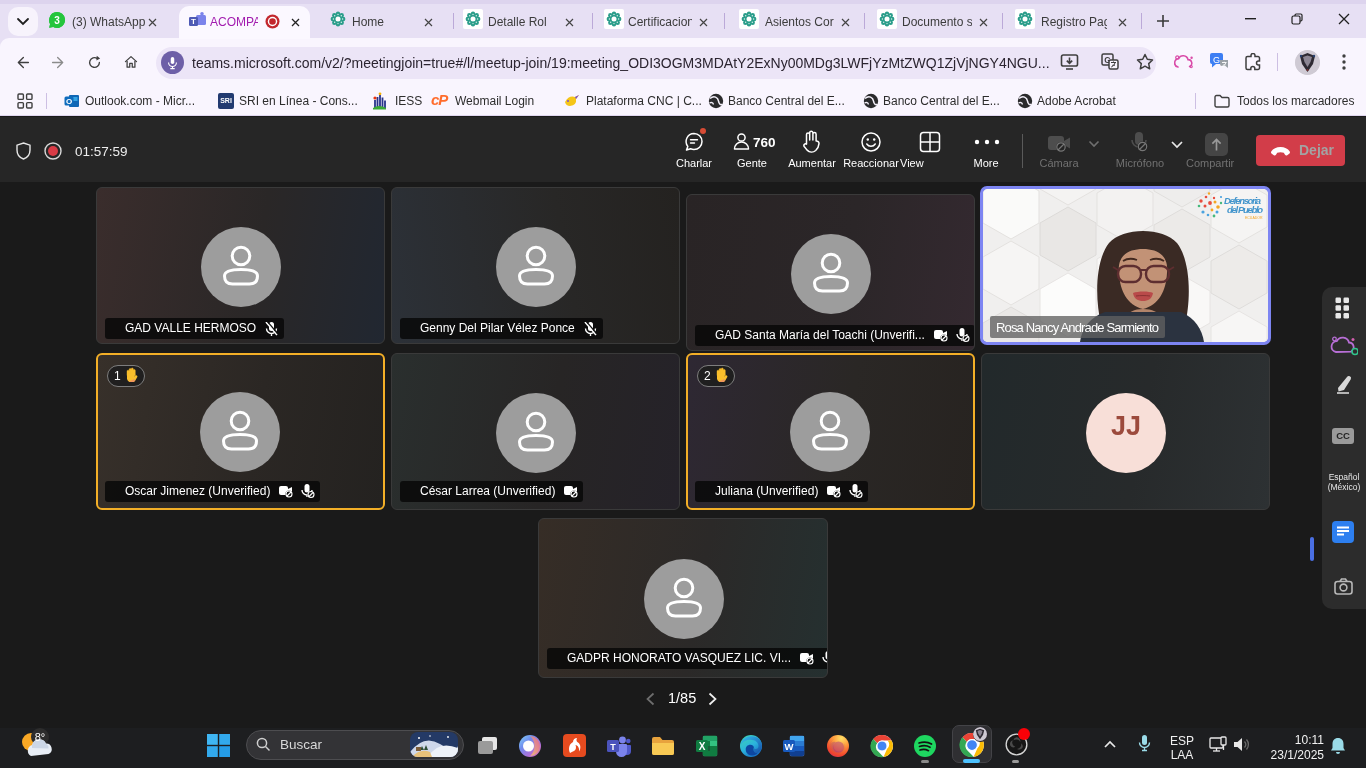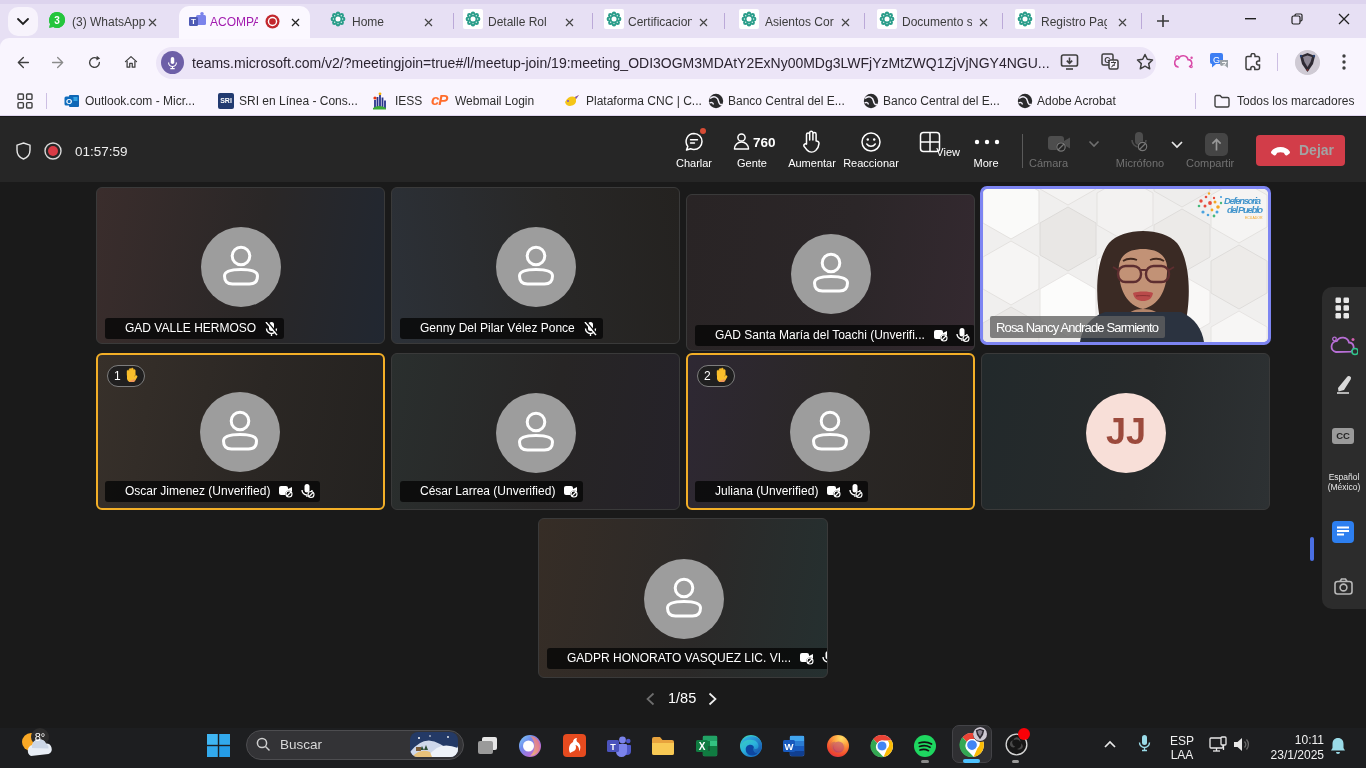--- a/index.html
+++ b/index.html
@@ -362,42 +362,42 @@
       <circle cx="7.8" cy="8.5" r="1.2" fill="#fff"></circle>
       <circle cx="14.2" cy="8.5" r="1.2" fill="#fff"></circle>
       <path d="M6.8 13 a5 5 0 0 0 8.4 0" fill="none" stroke="#fff" stroke-width="1.5" stroke-linecap="round"></path>
     </svg>
   <div class="abs tlabel" style="left:841px;top:157px;width:60px;text-align:center;">Reaccionar</div>
 
   <svg class="abs" style="left:919px;top:131px;" width="22" height="22" viewBox="0 0 22 22">
       <rect x="1.5" y="1.5" width="19" height="19" rx="3" fill="none" stroke="#fff" stroke-width="1.5"></rect>
       <path d="M11 1.5 V20.5 M1.5 11 H20.5" stroke="#fff" stroke-width="1.5"></path>
     </svg>
-  <div class="abs tlabel" style="left:900px;top:146px;width:60px;text-align:right;">View</div>
+  <div class="abs tlabel" style="left:900px;top:157px;width:60px;text-align:left;">View</div>
 
   <svg class="abs" style="left:974px;top:139px;" width="26" height="6" viewBox="0 0 26 6">
       <circle cx="3" cy="3" r="2.2" fill="#fff"></circle>
       <circle cx="13" cy="3" r="2.2" fill="#fff"></circle>
       <circle cx="23" cy="3" r="2.2" fill="#fff"></circle>
     </svg>
   <div class="abs tlabel" style="left:956px;top:157px;width:60px;text-align:center;">More</div>
 
   <div class="abs" style="left:1022px;top:134px;width:1px;height:34px;background:#5a5a5a;"></div>
 
   <svg class="abs" style="left:1047px;top:134px;" width="26" height="20" viewBox="0 0 26 20">
       <rect x="1" y="2" width="16" height="14" rx="3" fill="#4d4d4d"></rect>
       <path d="M17 7 L23 3.5 V14.5 L17 11 Z" fill="#4d4d4d"></path>
       <circle cx="14" cy="13" r="5" fill="#242424"></circle>
       <circle cx="14" cy="13" r="4.2" fill="none" stroke="#767676" stroke-width="1.2"></circle>
       <path d="M11 16 L17 10" stroke="#767676" stroke-width="1.2"></path>
     </svg>
   <svg class="abs" style="left:1088px;top:140px;" width="12" height="8" viewBox="0 0 12 8">
       <path d="M1.5 1.5 L6 6 L10.5 1.5" stroke="#6f6f6f" stroke-width="1.6" fill="none"></path>
     </svg>
-  <div class="abs tlabel dim" style="left:1029px;top:157px;width:60px;">Cámara</div>
+  <div class="abs tlabel dim" style="left:1029px;top:157px;width:60px;text-align:center;">Cámara</div>
 
   <svg class="abs" style="left:1128px;top:131px;" width="22" height="24" viewBox="0 0 22 24">
       <rect x="7" y="1" width="8" height="13" rx="4" fill="#4d4d4d"></rect>
       <path d="M4 9 a7 7 0 0 0 14 0" stroke="#4d4d4d" stroke-width="1.6" fill="none"></path>
       <path d="M11 16 V19" stroke="#4d4d4d" stroke-width="1.6"></path>
       <circle cx="14.5" cy="15.5" r="5" fill="#242424"></circle>
       <circle cx="14.5" cy="15.5" r="4.2" fill="none" stroke="#767676" stroke-width="1.2"></circle>
       <path d="M11.5 18.5 L17.5 12.5" stroke="#767676" stroke-width="1.2"></path>
     </svg>
   <svg class="abs" style="left:1170px;top:140px;" width="14" height="9" viewBox="0 0 14 9">
@@ -597,21 +597,21 @@
       <svg style="position:absolute;right:27px;top:4px;" width="14" height="13" viewBox="0 0 14 13">
           <use href="#camoff2"></use>
         </svg>
       <svg style="position:absolute;right:5px;top:3px;" width="14" height="15" viewBox="0 0 14 15">
           <use href="#micoff2"></use>
         </svg>
     </div>
   </div>
   <div class="tile" style="left:981px;top:353px;width:289px;height:157px;background:linear-gradient(100deg,#22292b 0%,#272a2b 55%,#2d3133 100%);border:1px solid #3a3a3a;">
     <div class="avatar" style="left:104px;top:39px;background:#f8dfd8;"></div>
-    <div class="abs" style="left:104px;top:57px;width:80px;text-align:center;font-size:36px;font-weight:bold;color:#9c4a3c;">JJ</div>
+    <div class="abs" style="left:104px;top:57px;width:80px;text-align:center;font-size:27px;font-weight:bold;color:#9c4a3c;">JJ</div>
   </div>
 
   <div class="tile" style="left:538px;top:518px;width:290px;height:160px;background:linear-gradient(100deg,#362d26 0%,#2b2928 55%,#253030 100%);border:1px solid #3a3a3a;">
     <div class="avatar" style="left:105px;top:40px;"></div>
     <svg class="abs" style="left:105px;top:40px;" width="80" height="80" viewBox="-40 -40 80 80">
         <use href="#persona"></use>
       </svg>
     <div class="pill" style="left:8px;top:129px;padding-right:50px;">GADPR HONORATO VASQUEZ LIC. VI...
       <svg style="position:absolute;right:27px;top:4px;" width="14" height="13" viewBox="0 0 14 13">
           <use href="#camoff2"></use>

